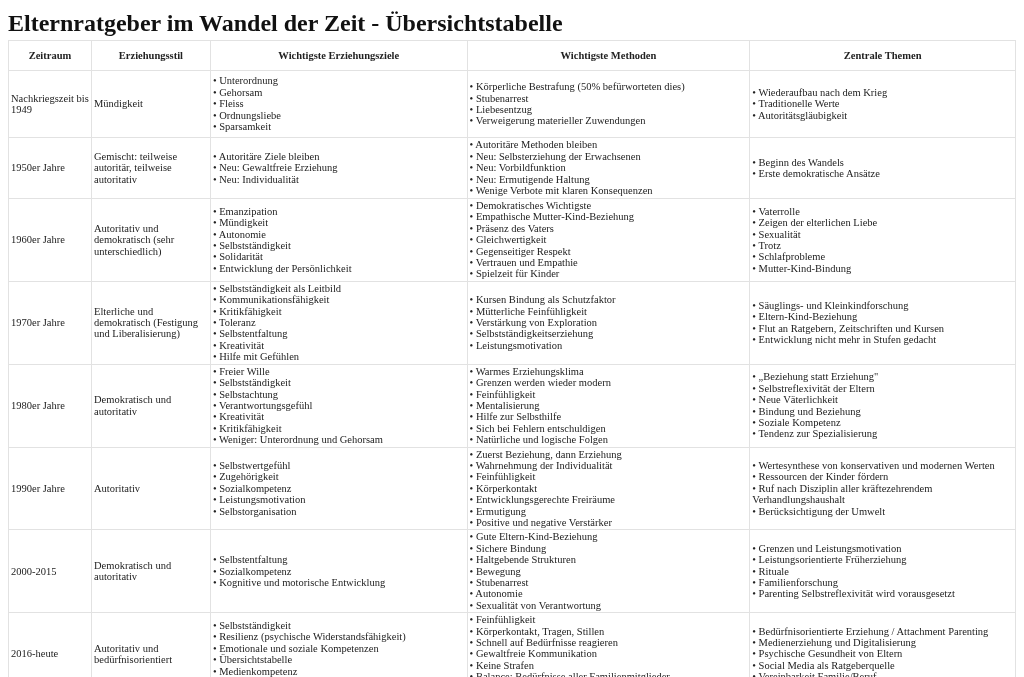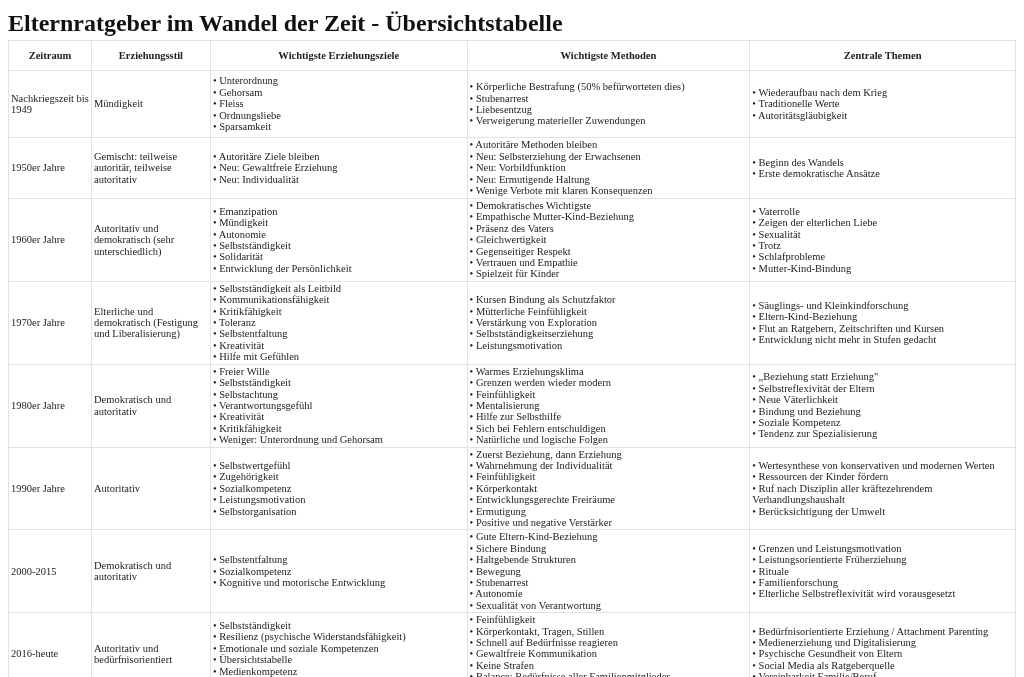--- a/index.html
+++ b/index.html
@@ -267,21 +267,21 @@
             <li>Autonomie</li>
             <li>Sexualität von Verantwortung</li>
           </ul>
         </td>
         <td>
           <ul>
             <li>Grenzen und Leistungsmotivation</li>
             <li>Leistungsorientierte Früherziehung</li>
             <li>Rituale</li>
             <li>Familienforschung</li>
-            <li>Elterliche Selbstreflexivität wird vorausgesetzt</li>
+            <li>Parenting Selbstreflexivität wird vorausgesetzt</li>
           </ul>
         </td>
       </tr>
       <tr style="height: 82px;">
         <td class="zeit">2016-heute</td>
         <td>Autoritativ und bedürfnisorientiert</td>
         <td>
           <ul>
             <li>Selbstständigkeit</li>
             <li>Resilienz (psychische Widerstandsfähigkeit)</li>

